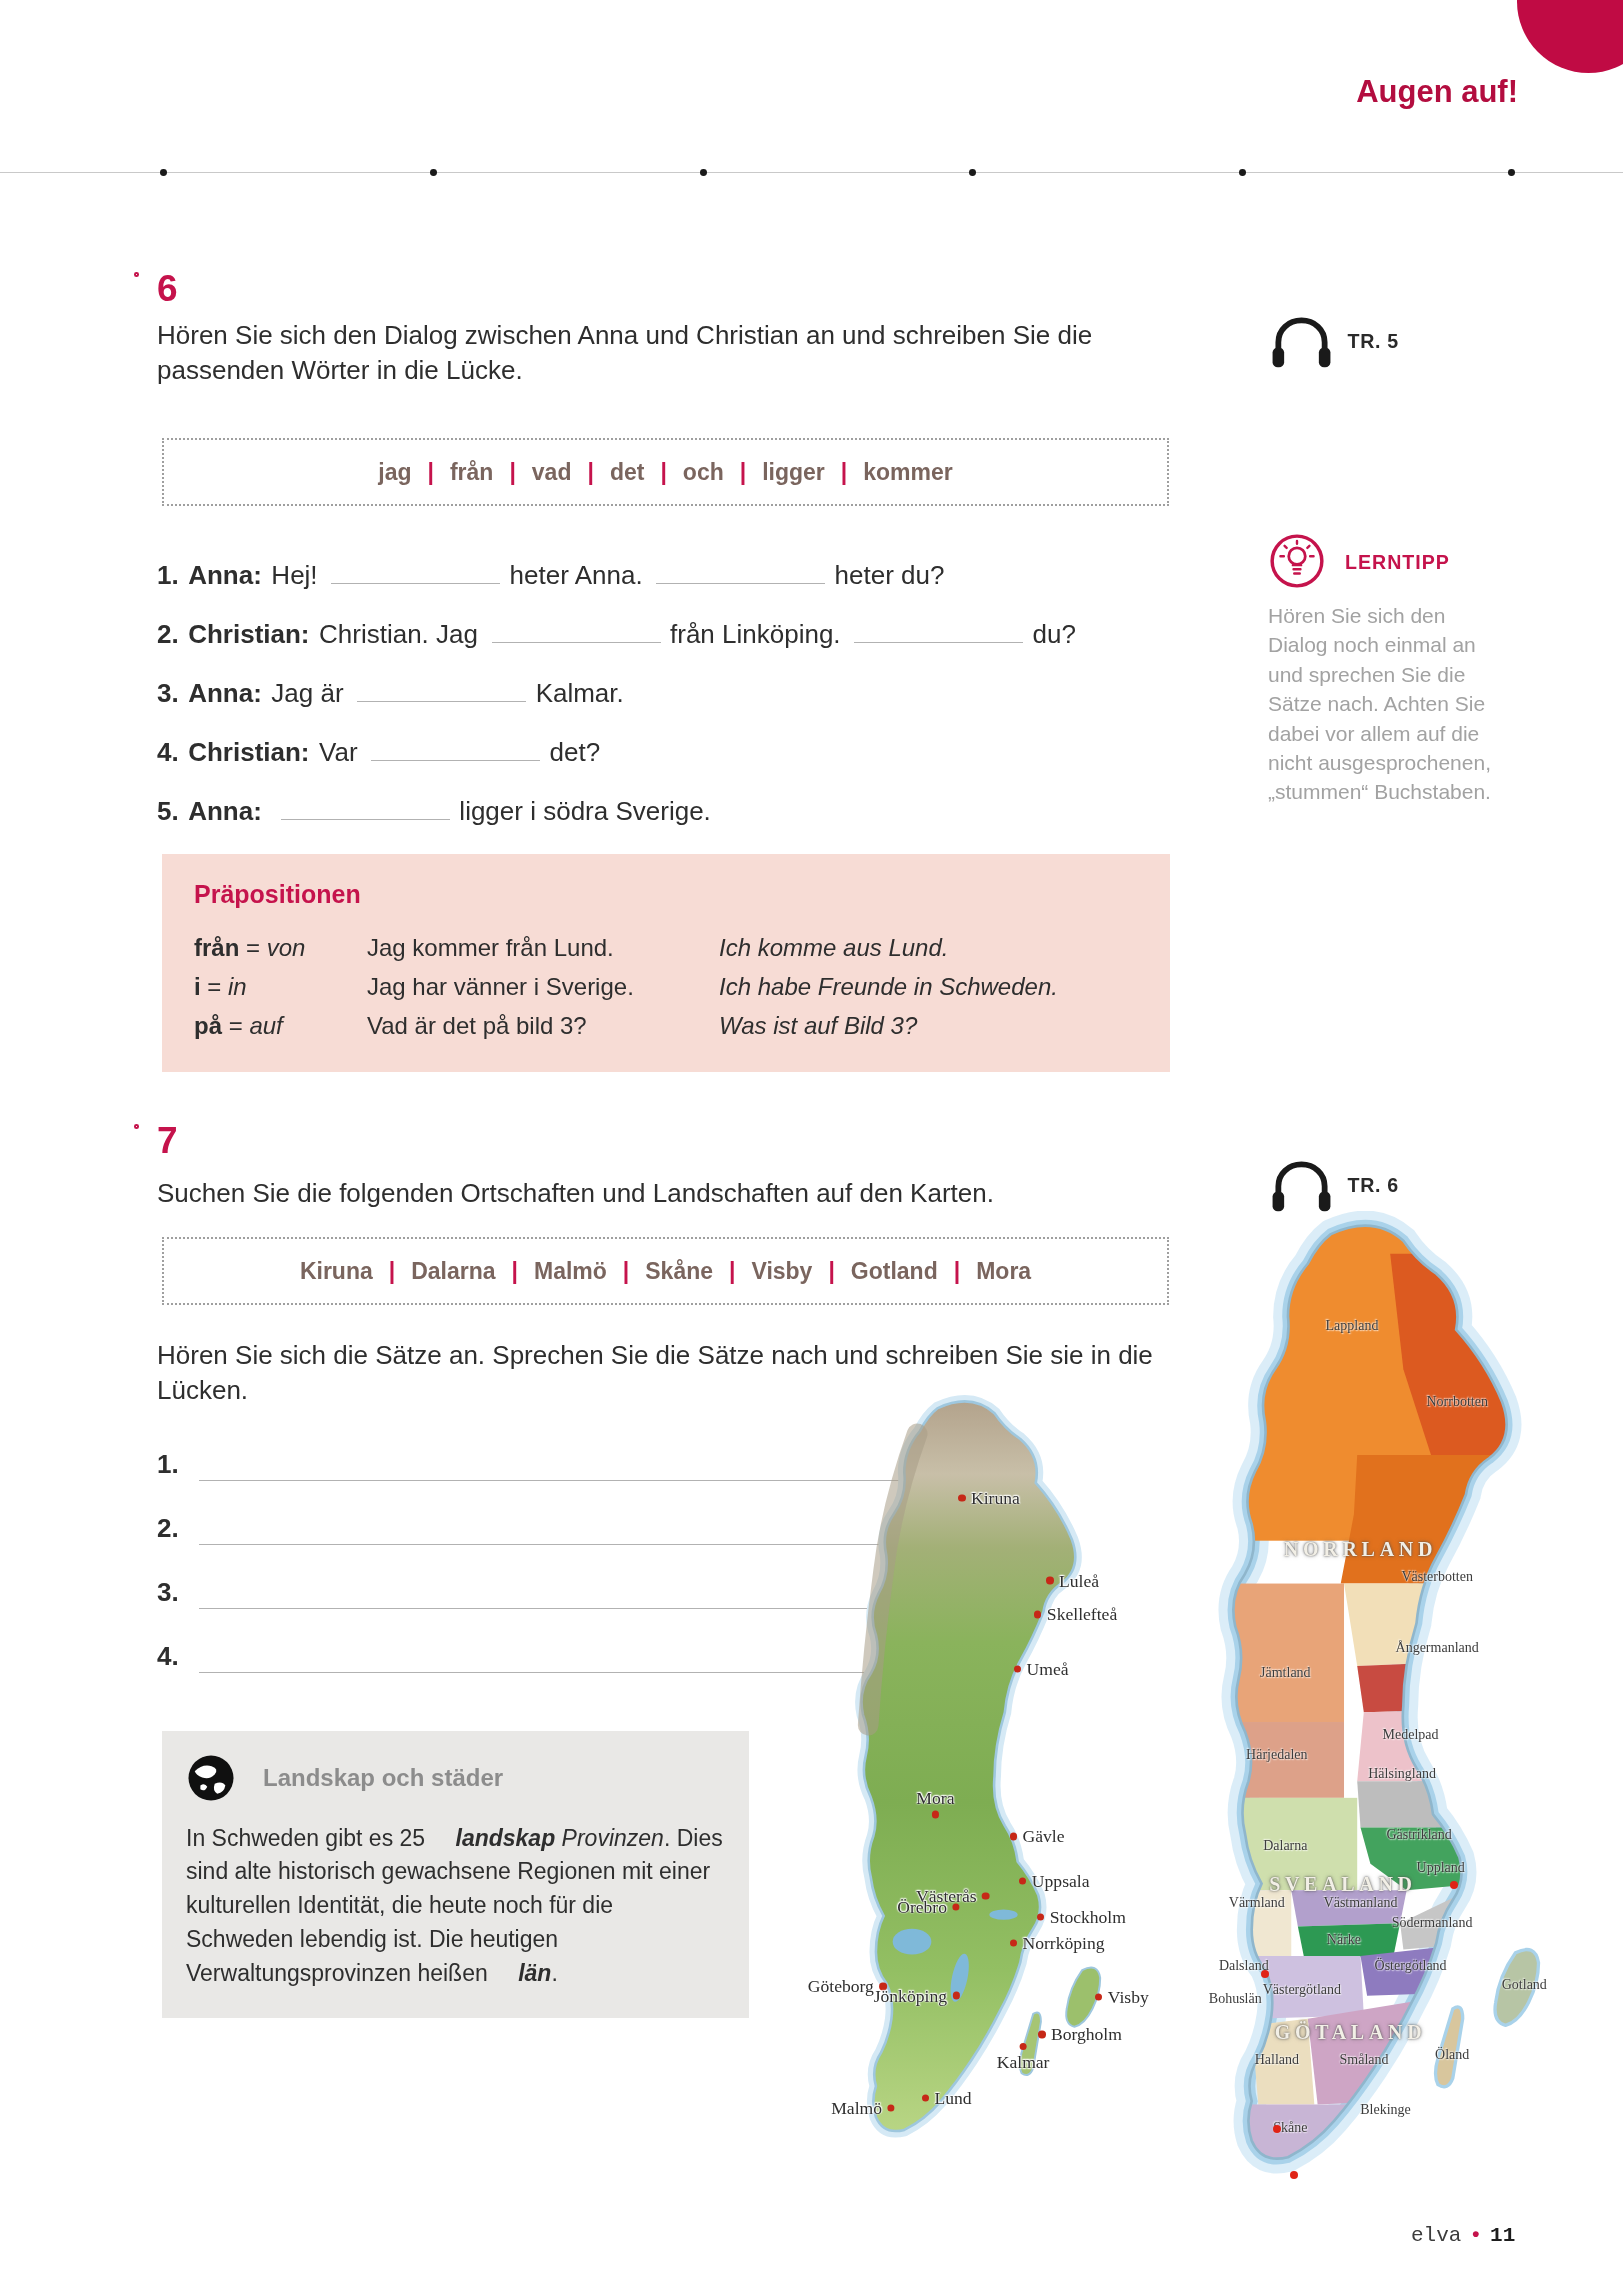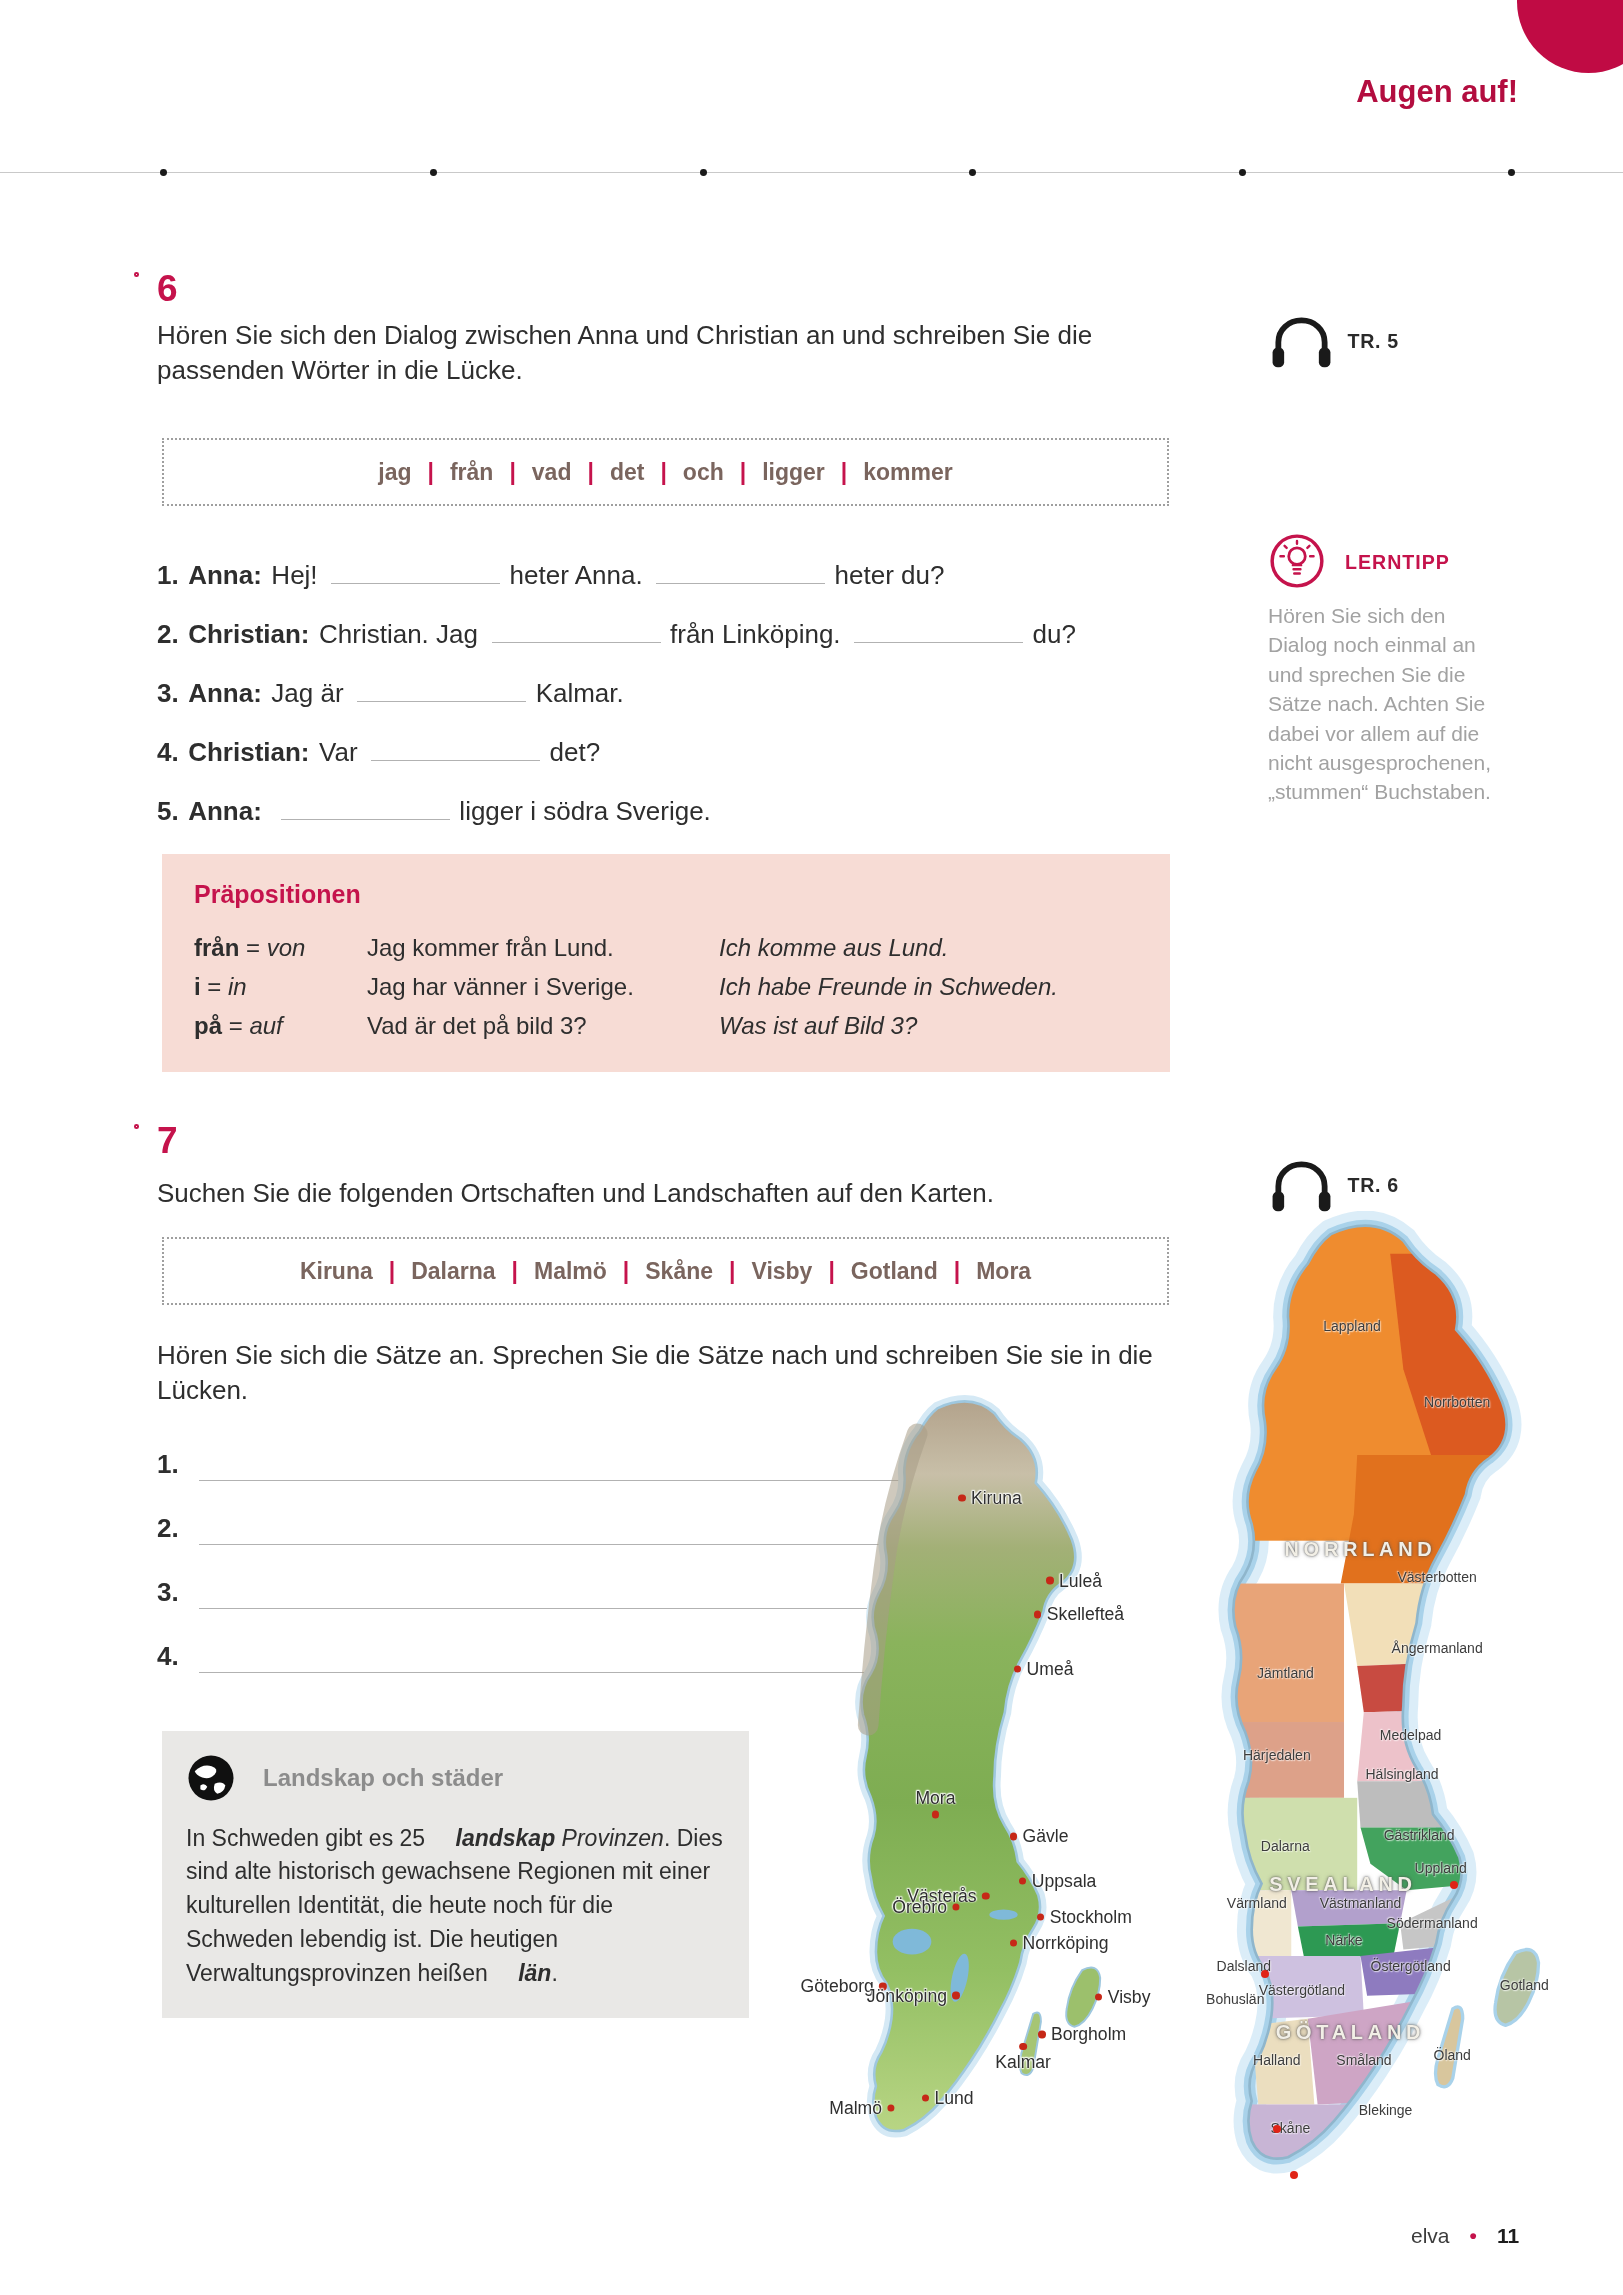--- a/index.html
+++ b/index.html
@@ -63,40 +63,40 @@
 
   
   .infobox { position:absolute; background:#e9e8e6; padding:21.6px 26px 27px 24px; }
   .ib-head { display:flex; align-items:center; gap:27px; margin-bottom:19px; }
   .ib-title { font-size:24px; font-weight:bold; color:#8c8c8c; }
   .ib-text { font-size:23px; line-height:1.47; color:#2e2e2e; }
   .ib-text .bi { font-weight:bold; font-style:italic;margin-left:24px; }
   .ib-text .it { font-style:italic; }
 
   
-  .map { position:absolute; }
+  .map { position:absolute;font-family:Liberation Serif, serif; }
   .map svg { width:100%; height:100%; display:block; }
   .map-labels { position:absolute; inset:0; }
   .city { position:absolute; display:flex; align-items:center; gap:5.4px; white-space:nowrap; }
   .city-right { transform:translate(0,-50%); }
   .city-left { flex-direction:row-reverse; transform:translate(-100%,-50%); }
   .city-above { flex-direction:column-reverse; gap:2px; transform:translate(-50%,-100%); }
   .city-below { flex-direction:column; gap:2px; transform:translate(-50%,0); }
   .city-dot { width:7.4px; height:7.4px; border-radius:50%; background:#c62817; flex:none; }
   .city-label { font-size:17.6px; color:#2f2f2f;
     text-shadow:0.7px 0.7px 1.4px #fff,-0.7px -0.7px 1.4px #fff,0.7px -0.7px 1.4px #fff,-0.7px 0.7px 1.4px #fff; }
   .prov-label { position:absolute; transform:translate(-50%,-50%); font-size:14px; color:#3c3c3c; white-space:nowrap;
     text-shadow:0.7px 0.7px 1.4px rgba(255,255,255,.85),-0.7px -0.7px 1.4px rgba(255,255,255,.85); }
   .region-label { position:absolute; transform:translate(-50%,-50%); font-size:20px; font-weight:bold;
     letter-spacing:4.7px; color:#f2efe6; white-space:nowrap;
     text-shadow:0 0 2px rgba(80,80,80,.95),0 0 4.7px rgba(80,80,80,.55); }
   .map-dot { position:absolute; transform:translate(-50%,-50%); width:8px; height:8px; border-radius:50%; background:#e02417; }
 
   
-  .footer { position:absolute; font-size:21px; display:flex; align-items:center; gap:20px; }
+  .footer { position:absolute; font-size:21px; display:flex; align-items:center; gap:8px;font-family:Liberation Mono, monospace; }
   .footer .f-word { color:#3c3c3c; }
   .footer .f-dot { color:#c5134c; font-weight:bold; }
   .footer .f-num { font-weight:bold; color:#1d1d1d; }
 </style>
 </head>
 <body>
 
 <div class="corner-circle"></div>
 <div class="header-title">Augen auf!</div>
 <div class="top-rule">

